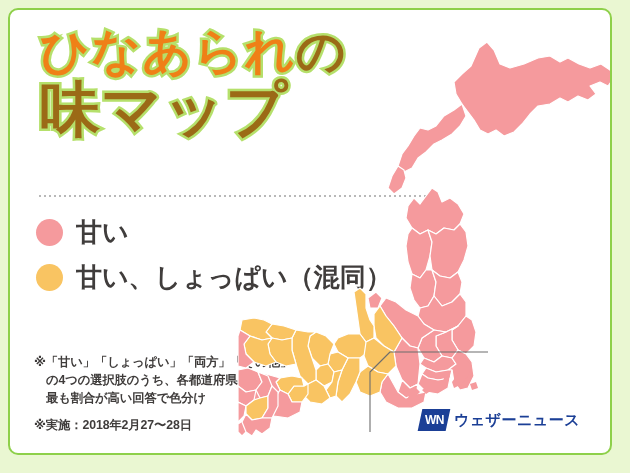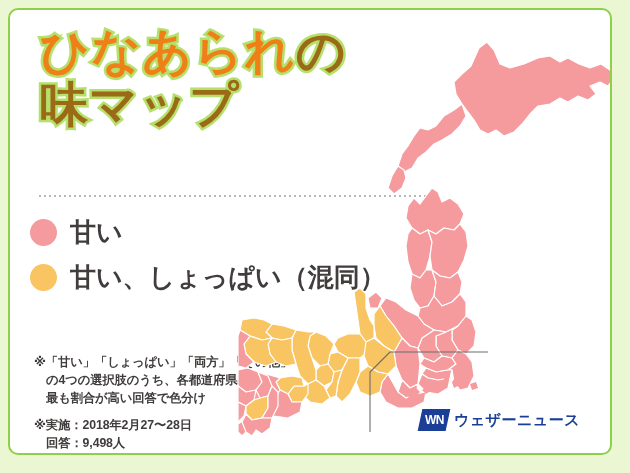--- a/index.html
+++ b/index.html
@@ -36,40 +36,40 @@
     white-space:nowrap;
   }
   .title-line-1{
     font-size:49px;
     color:#ef8017;
     -webkit-text-stroke:5px #b5e06b;
     paint-order:stroke fill;
     text-shadow:0 0 0 #b5e06b;
   }
   .title-line-2{
-    font-size:48px;
+    font-size:60px;
     color:#9b6a16;
     -webkit-text-stroke:5px #b5e06b;
     paint-order:stroke fill;
     margin-top:6px;
   }
   .t-brown{color:#9b6a16;}
 
   
   .divider{
     position:absolute;left:29px;top:185px;
     width:388px;height:2px;
     background-image:linear-gradient(to right,#b8b8b8 0 2px,transparent 2px 5px);
     background-size:5px 2px;
     background-repeat:repeat-x;
   }
 
   
   .legend{
-    position:absolute;left:20px;top:200px;
+    position:absolute;left:26px;top:200px;
   }
   .legend-row{
     display:flex;align-items:center;
     height:45px;
   }
   .legend-dot{
     width:27px;height:27px;border-radius:50%;
     flex:0 0 auto;
   }
   .legend-label{
@@ -153,21 +153,20 @@
         <div class="legend-dot" style="background:#f9c462"></div>
         <div class="legend-label">甘い、しょっぱい（混同）</div>
       </div>
     </div>
 
     <div class="notes">
       <div class="note-p">※「甘い」「しょっぱい」「両方」「その他」</div>
       <div class="note-p note-indent">の4つの選択肢のうち、各都道府県の</div>
       <div class="note-p note-indent">最も割合が高い回答で色分け</div>
       <div class="note-p note-gap">※実施：2018年2月27〜28日</div>
-      <div class="note-p note-indent">回答：9,498人</div>
     </div>
 
     <div class="logo">
       <div class="logo-mark">
           <span>WN</span>
         </div>
       <div class="logo-text">ウェザーニュース</div>
     </div>
 
     <div class="map-wrap">

